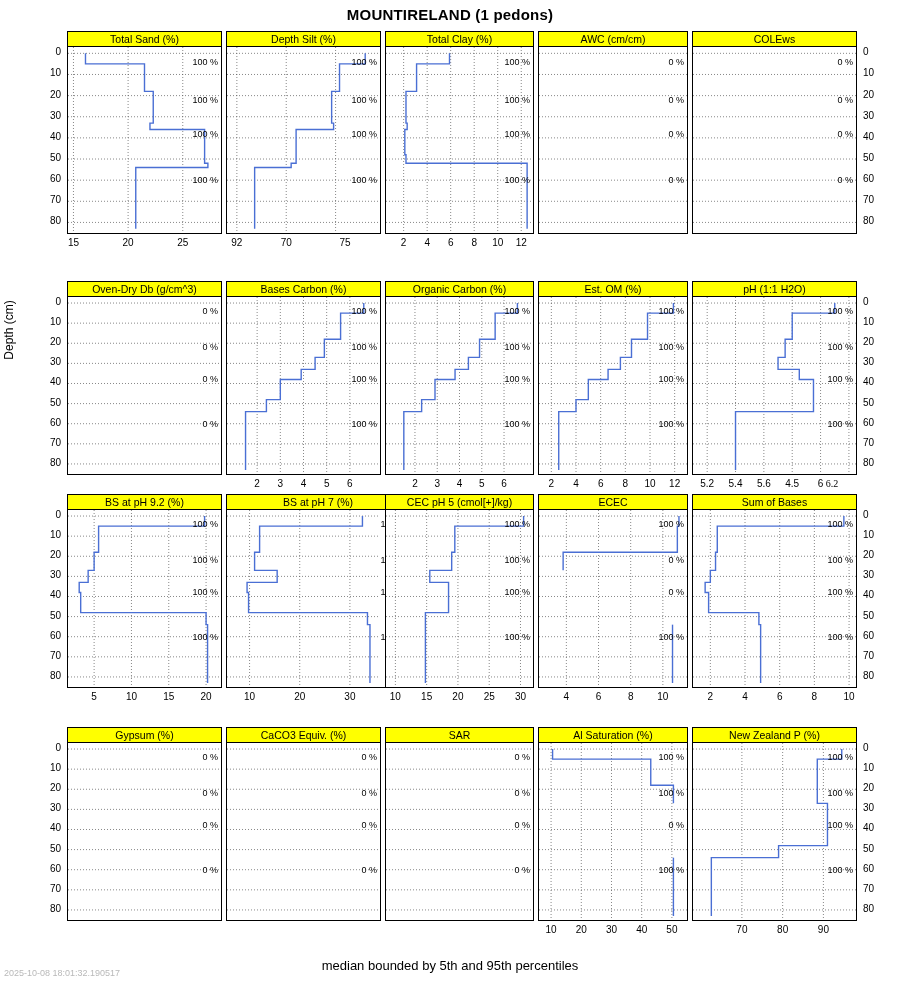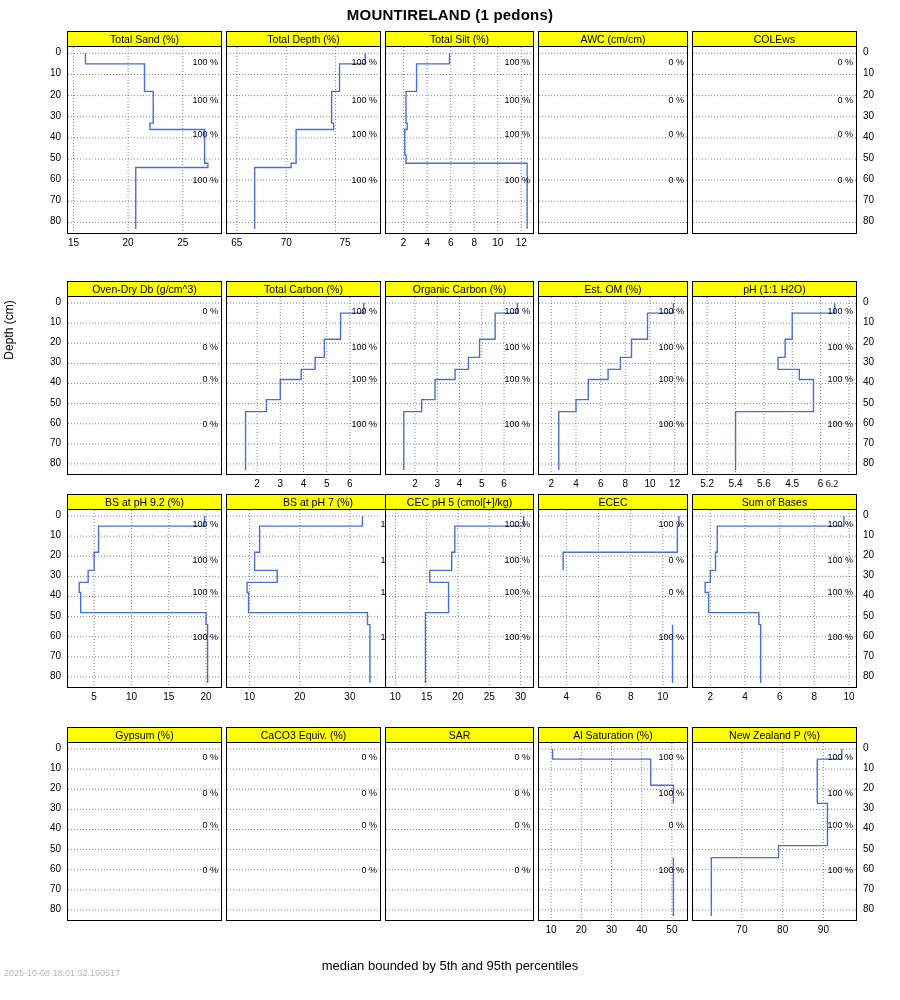--- a/index.html
+++ b/index.html
@@ -108,21 +108,21 @@
           <line y1="0" y2="186" x1="114.75" x2="114.75" stroke="#555555" stroke-width="0.7" stroke-dasharray="1,2"></line>
           <path d="M17.49,6.34 L17.49,16.91 L76.50,16.91 L76.50,44.39 L85.24,44.39 L85.24,76.09 L81.96,76.09 L81.96,82.43 L136.61,82.43 L136.61,116.25 L139.89,116.25 L139.89,120.48 L67.76,120.48 L67.76,181.77 " fill="none" stroke="#4a6fd4" stroke-width="1.4"></path>
         </svg>
       </div>
       <div class="pctlab" style="right: 3px; top: 24.7955px;">100 %</div>
       <div class="pctlab" style="right: 3px; top: 62.8409px;">100 %</div>
       <div class="pctlab" style="right: 3px; top: 96.6591px;">100 %</div>
       <div class="pctlab" style="right: 3px; top: 143.159px;">100 %</div>
     </div>
     <div class="panel" style="left: 226px; top: 31px; width: 155px; height: 203px;">
-      <div class="pheader">Total Depth (%)</div>
+      <div class="pheader">Depth Silt (%)</div>
       <div class="plotarea">
         <svg width="153" height="186">
           <line x1="0" x2="153" y1="6.340909090909091" y2="6.340909090909091" stroke="#555555" stroke-width="0.7" stroke-dasharray="1,2"></line>
           <line x1="0" x2="153" y1="27.47727272727273" y2="27.47727272727273" stroke="#555555" stroke-width="0.7" stroke-dasharray="1,2"></line>
           <line x1="0" x2="153" y1="48.61363636363636" y2="48.61363636363636" stroke="#555555" stroke-width="0.7" stroke-dasharray="1,2"></line>
           <line x1="0" x2="153" y1="69.75" y2="69.75" stroke="#555555" stroke-width="0.7" stroke-dasharray="1,2"></line>
           <line x1="0" x2="153" y1="90.88636363636364" y2="90.88636363636364" stroke="#555555" stroke-width="0.7" stroke-dasharray="1,2"></line>
           <line x1="0" x2="153" y1="112.02272727272728" y2="112.02272727272728" stroke="#555555" stroke-width="0.7" stroke-dasharray="1,2"></line>
           <line x1="0" x2="153" y1="133.1590909090909" y2="133.1590909090909" stroke="#555555" stroke-width="0.7" stroke-dasharray="1,2"></line>
           <line x1="0" x2="153" y1="154.29545454545456" y2="154.29545454545456" stroke="#555555" stroke-width="0.7" stroke-dasharray="1,2"></line>
@@ -132,21 +132,21 @@
           <line y1="0" y2="186" x1="108.58064516129033" x2="108.58064516129033" stroke="#555555" stroke-width="0.7" stroke-dasharray="1,2"></line>
           <path d="M138.19,6.34 L138.19,16.91 L112.53,16.91 L112.53,44.39 L104.63,44.39 L104.63,76.09 L106.61,76.09 L106.61,82.43 L69.10,82.43 L69.10,116.25 L64.16,116.25 L64.16,120.48 L27.64,120.48 L27.64,181.77 " fill="none" stroke="#4a6fd4" stroke-width="1.4"></path>
         </svg>
       </div>
       <div class="pctlab" style="right: 3px; top: 24.7955px;">100 %</div>
       <div class="pctlab" style="right: 3px; top: 62.8409px;">100 %</div>
       <div class="pctlab" style="right: 3px; top: 96.6591px;">100 %</div>
       <div class="pctlab" style="right: 3px; top: 143.159px;">100 %</div>
     </div>
     <div class="panel" style="left: 385px; top: 31px; width: 149px; height: 203px;">
-      <div class="pheader">Total Silt (%)</div>
+      <div class="pheader">Total Clay (%)</div>
       <div class="plotarea">
         <svg width="147" height="186">
           <line x1="0" x2="147" y1="6.340909090909091" y2="6.340909090909091" stroke="#555555" stroke-width="0.7" stroke-dasharray="1,2"></line>
           <line x1="0" x2="147" y1="27.47727272727273" y2="27.47727272727273" stroke="#555555" stroke-width="0.7" stroke-dasharray="1,2"></line>
           <line x1="0" x2="147" y1="48.61363636363636" y2="48.61363636363636" stroke="#555555" stroke-width="0.7" stroke-dasharray="1,2"></line>
           <line x1="0" x2="147" y1="69.75" y2="69.75" stroke="#555555" stroke-width="0.7" stroke-dasharray="1,2"></line>
           <line x1="0" x2="147" y1="90.88636363636364" y2="90.88636363636364" stroke="#555555" stroke-width="0.7" stroke-dasharray="1,2"></line>
           <line x1="0" x2="147" y1="112.02272727272728" y2="112.02272727272728" stroke="#555555" stroke-width="0.7" stroke-dasharray="1,2"></line>
           <line x1="0" x2="147" y1="133.1590909090909" y2="133.1590909090909" stroke="#555555" stroke-width="0.7" stroke-dasharray="1,2"></line>
           <line x1="0" x2="147" y1="154.29545454545456" y2="154.29545454545456" stroke="#555555" stroke-width="0.7" stroke-dasharray="1,2"></line>
@@ -219,21 +219,21 @@
           <line x1="0" x2="153" y1="146.82954545454547" y2="146.82954545454547" stroke="#555555" stroke-width="0.7" stroke-dasharray="1,2"></line>
           <line x1="0" x2="153" y1="166.9431818181818" y2="166.9431818181818" stroke="#555555" stroke-width="0.7" stroke-dasharray="1,2"></line>
         </svg>
       </div>
       <div class="pctlab" style="right: 3px; top: 24.0795px;">0 %</div>
       <div class="pctlab" style="right: 3px; top: 60.2841px;">0 %</div>
       <div class="pctlab" style="right: 3px; top: 92.4659px;">0 %</div>
       <div class="pctlab" style="right: 3px; top: 136.716px;">0 %</div>
     </div>
     <div class="panel" style="left: 226px; top: 281px; width: 155px; height: 194px;">
-      <div class="pheader">Total Carbon (%)</div>
+      <div class="pheader">Bases Carbon (%)</div>
       <div class="plotarea">
         <svg width="153" height="177">
           <line x1="0" x2="153" y1="6.034090909090908" y2="6.034090909090908" stroke="#555555" stroke-width="0.7" stroke-dasharray="1,2"></line>
           <line x1="0" x2="153" y1="26.147727272727273" y2="26.147727272727273" stroke="#555555" stroke-width="0.7" stroke-dasharray="1,2"></line>
           <line x1="0" x2="153" y1="46.26136363636363" y2="46.26136363636363" stroke="#555555" stroke-width="0.7" stroke-dasharray="1,2"></line>
           <line x1="0" x2="153" y1="66.375" y2="66.375" stroke="#555555" stroke-width="0.7" stroke-dasharray="1,2"></line>
           <line x1="0" x2="153" y1="86.48863636363636" y2="86.48863636363636" stroke="#555555" stroke-width="0.7" stroke-dasharray="1,2"></line>
           <line x1="0" x2="153" y1="106.60227272727273" y2="106.60227272727273" stroke="#555555" stroke-width="0.7" stroke-dasharray="1,2"></line>
           <line x1="0" x2="153" y1="126.7159090909091" y2="126.7159090909091" stroke="#555555" stroke-width="0.7" stroke-dasharray="1,2"></line>
           <line x1="0" x2="153" y1="146.82954545454547" y2="146.82954545454547" stroke="#555555" stroke-width="0.7" stroke-dasharray="1,2"></line>
@@ -576,21 +576,21 @@
 <div class="ytick" style="left: 35px; width: 26px; top: 89.6136px;">20</div>
 <div class="ytick" style="left: 35px; width: 26px; top: 110.75px;">30</div>
 <div class="ytick" style="left: 35px; width: 26px; top: 131.886px;">40</div>
 <div class="ytick" style="left: 35px; width: 26px; top: 153.023px;">50</div>
 <div class="ytick" style="left: 35px; width: 26px; top: 174.159px;">60</div>
 <div class="ytick" style="left: 35px; width: 26px; top: 195.295px;">70</div>
 <div class="ytick" style="left: 35px; width: 26px; top: 216.432px;">80</div>
 <div class="xtick" style="left: 58.4643px; width: 30px; top: 238px;">15</div>
 <div class="xtick" style="left: 113.107px; width: 30px; top: 238px;">20</div>
 <div class="xtick" style="left: 167.75px; width: 30px; top: 238px;">25</div>
-<div class="xtick" style="left: 221.871px; width: 30px; top: 238px;">65</div>
+<div class="xtick" style="left: 221.871px; width: 30px; top: 238px;">92</div>
 <div class="xtick" style="left: 271.226px; width: 30px; top: 238px;">70</div>
 <div class="xtick" style="left: 320.581px; width: 30px; top: 238px; text-align: right;">75</div>
 <div class="xtick" style="left: 388.64px; width: 30px; top: 238px;">2</div>
 <div class="xtick" style="left: 412.16px; width: 30px; top: 238px;">4</div>
 <div class="xtick" style="left: 435.68px; width: 30px; top: 238px;">6</div>
 <div class="xtick" style="left: 459.2px; width: 30px; top: 238px;">8</div>
 <div class="xtick" style="left: 482.72px; width: 30px; top: 238px;">10</div>
 <div class="xtick" style="left: 506.24px; width: 30px; top: 238px;">12</div>
 <div class="ytick-r" style="left: 863px; width: 26px; top: 47.3409px;">0</div>
 <div class="ytick-r" style="left: 863px; width: 26px; top: 68.4773px;">10</div>

